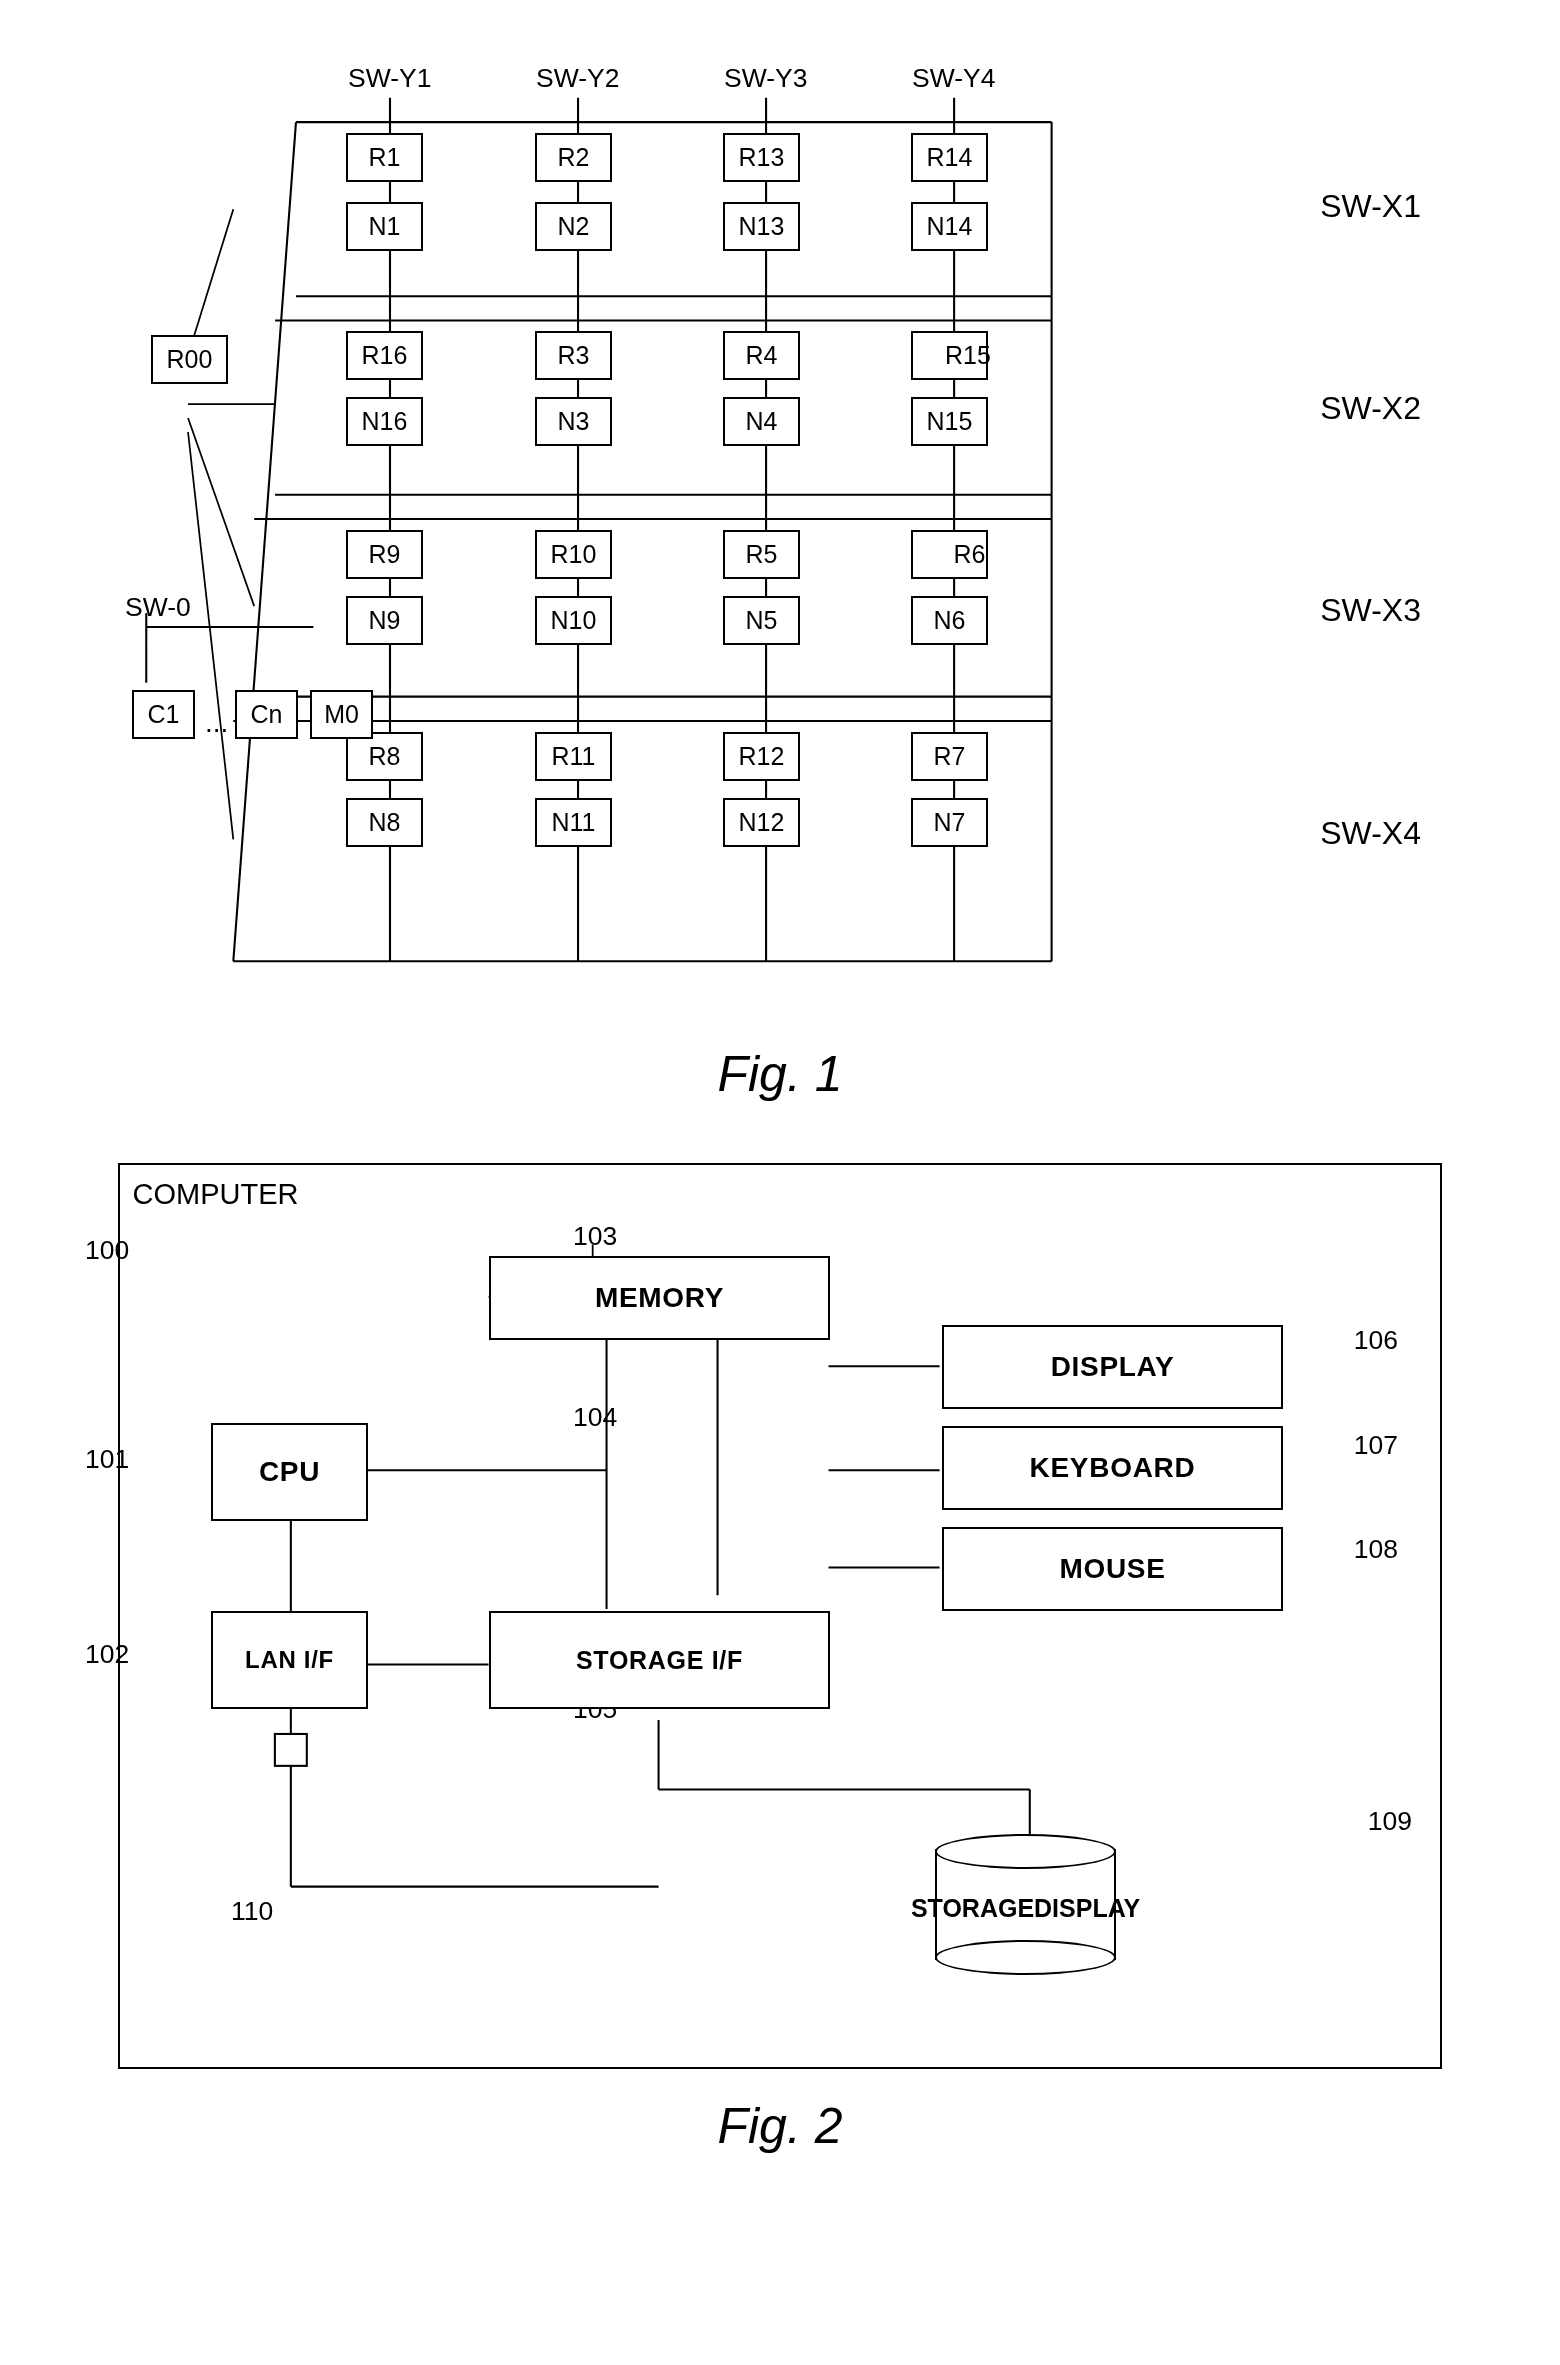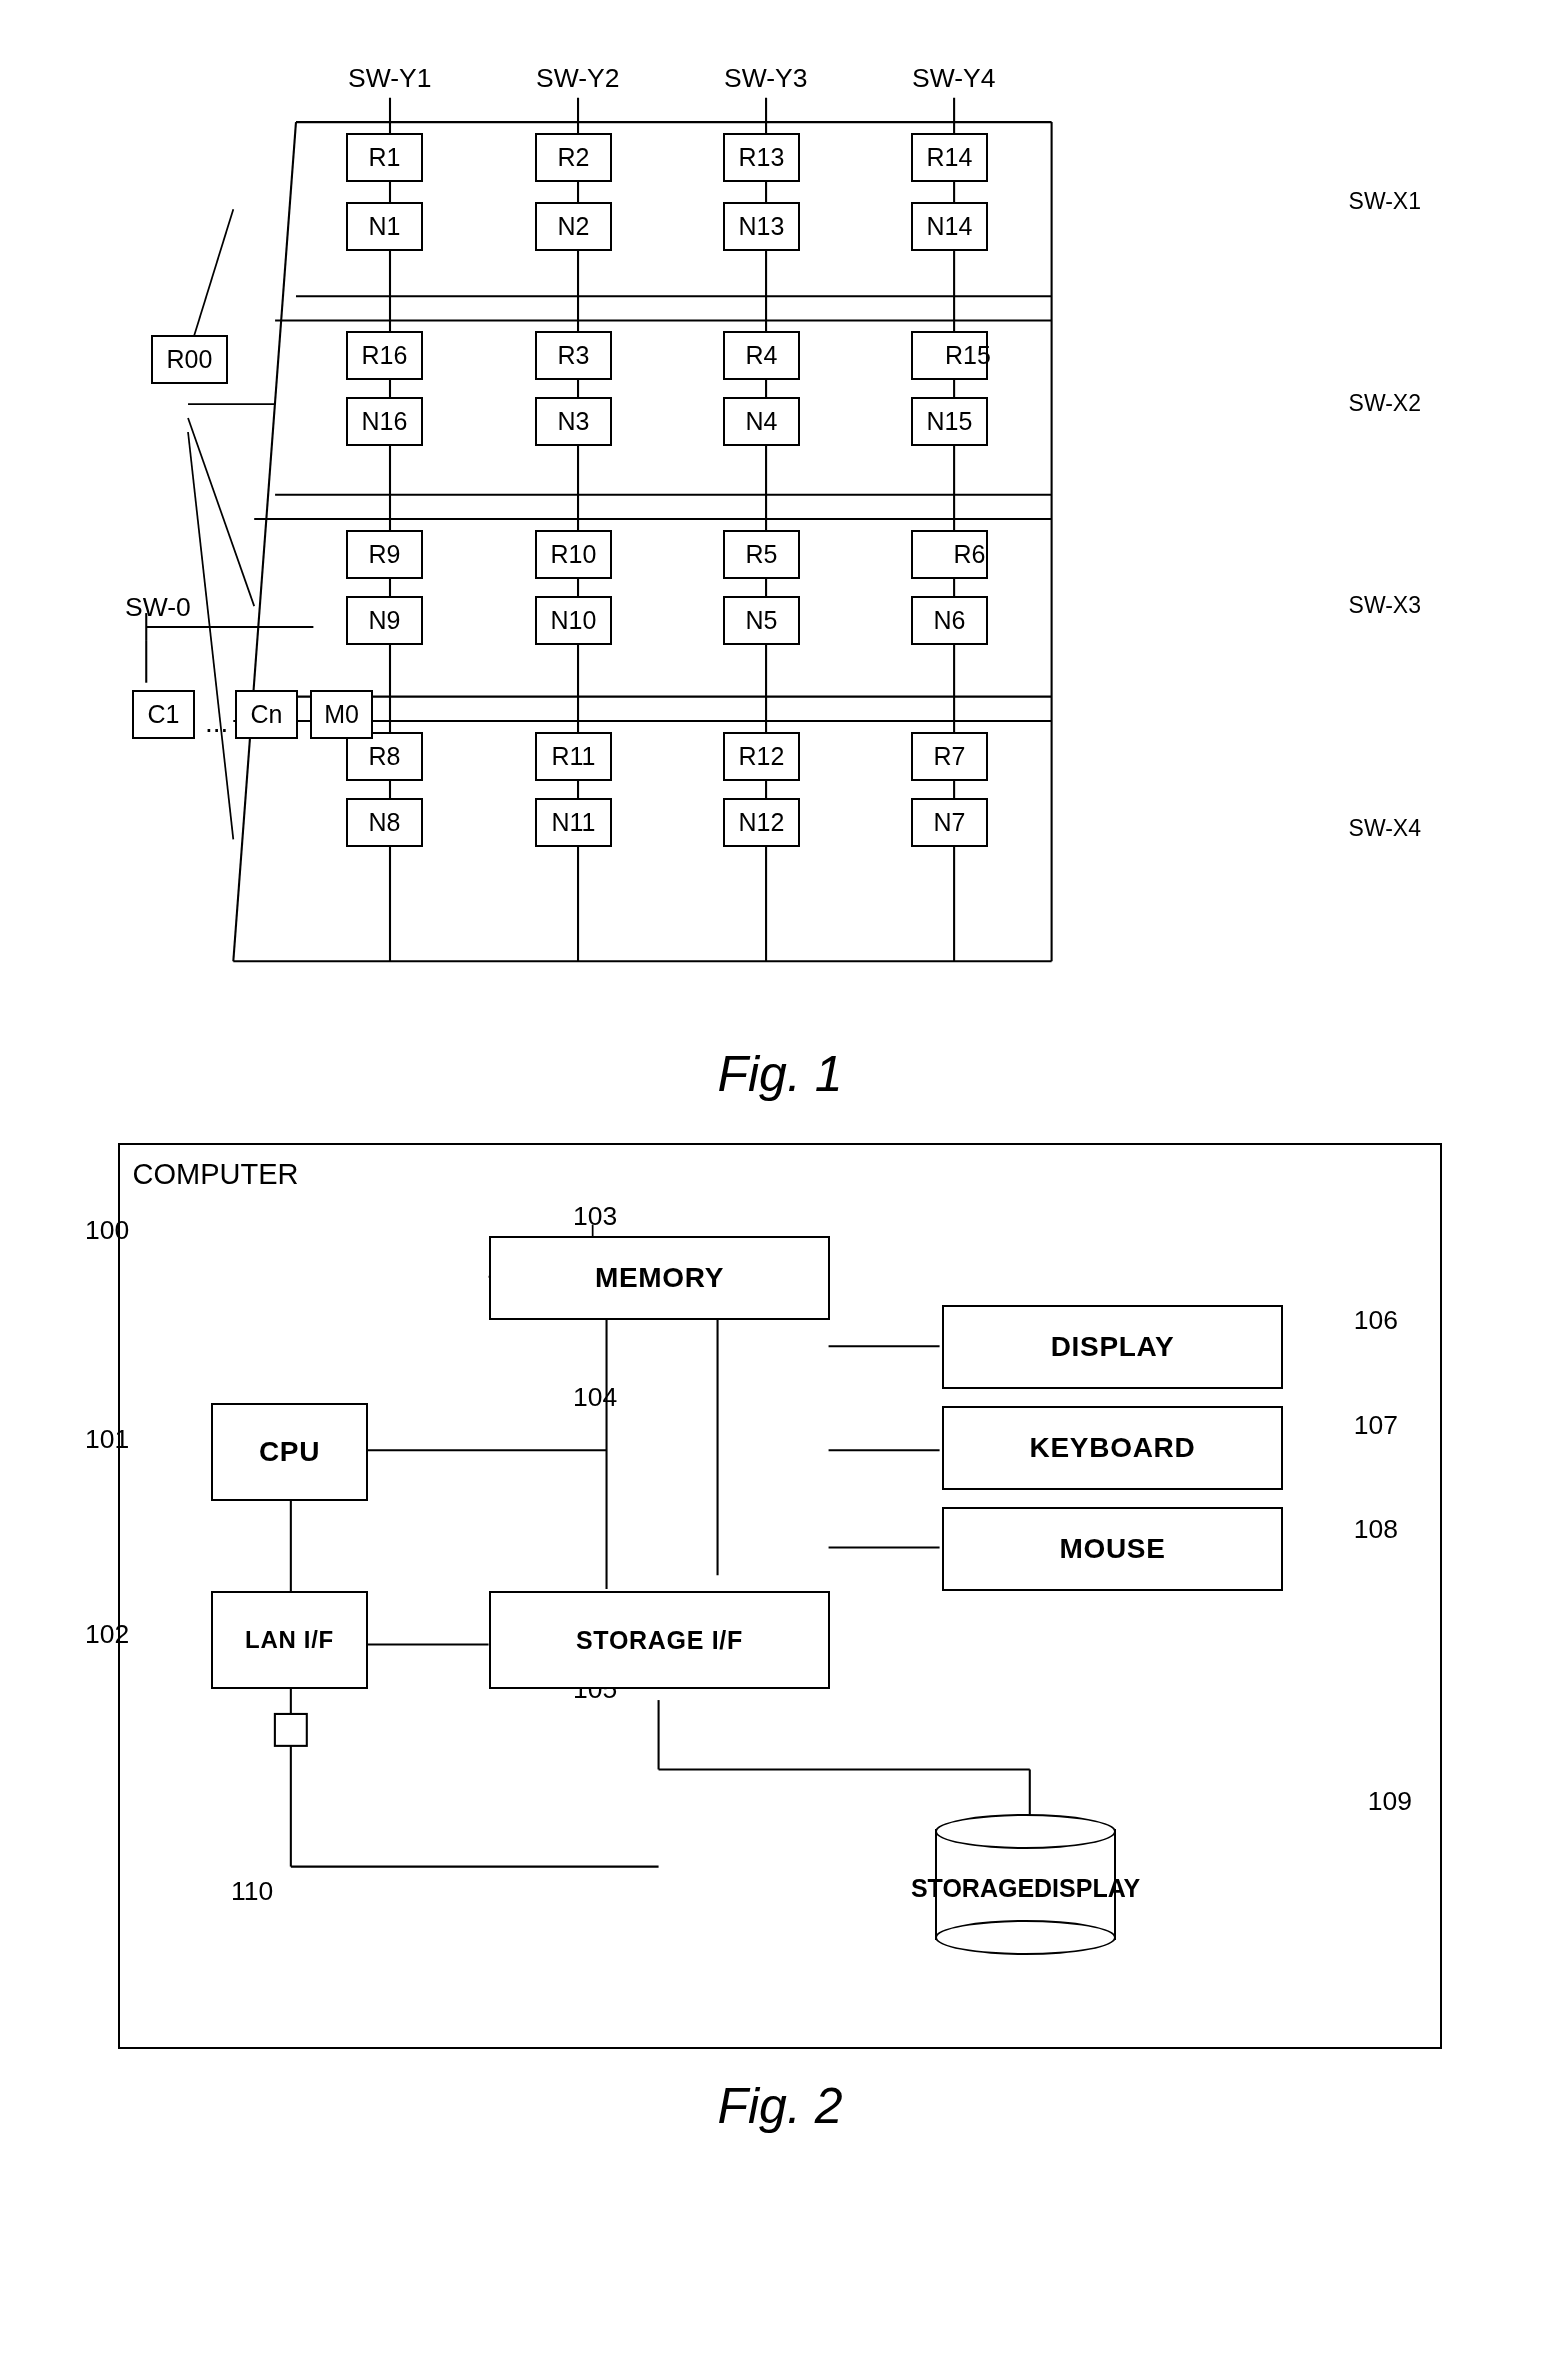--- a/index.html
+++ b/index.html
@@ -11,21 +11,21 @@
       display: flex;
       flex-direction: column;
       align-items: center;
       padding: 42px 28px;
     }
 
     
     .fig1-container {
       width: 1393px;
       position: relative;
-      margin-bottom: 40px;
+      margin-bottom: 60px;
     }
     .fig1-title {
       text-align: center;
       font-size: 50px;
       font-style: italic;
       margin-top: 28px;
       font-weight: normal;
     }
     .fig1-diagram {
       position: relative;
@@ -50,21 +50,21 @@
 
     
     .col-label {
       position: absolute;
       font-size: 26.5px;
       text-align: center;
     }
     
     .row-label {
       position: absolute;
-      font-size: 23px;
+      font-size: 32px;
     }
 
     
     .sw0-label {
       position: absolute;
       font-size: 26.5px;
     }
     .client-box {
       position: absolute;
       border: 2.1px solid #000;

